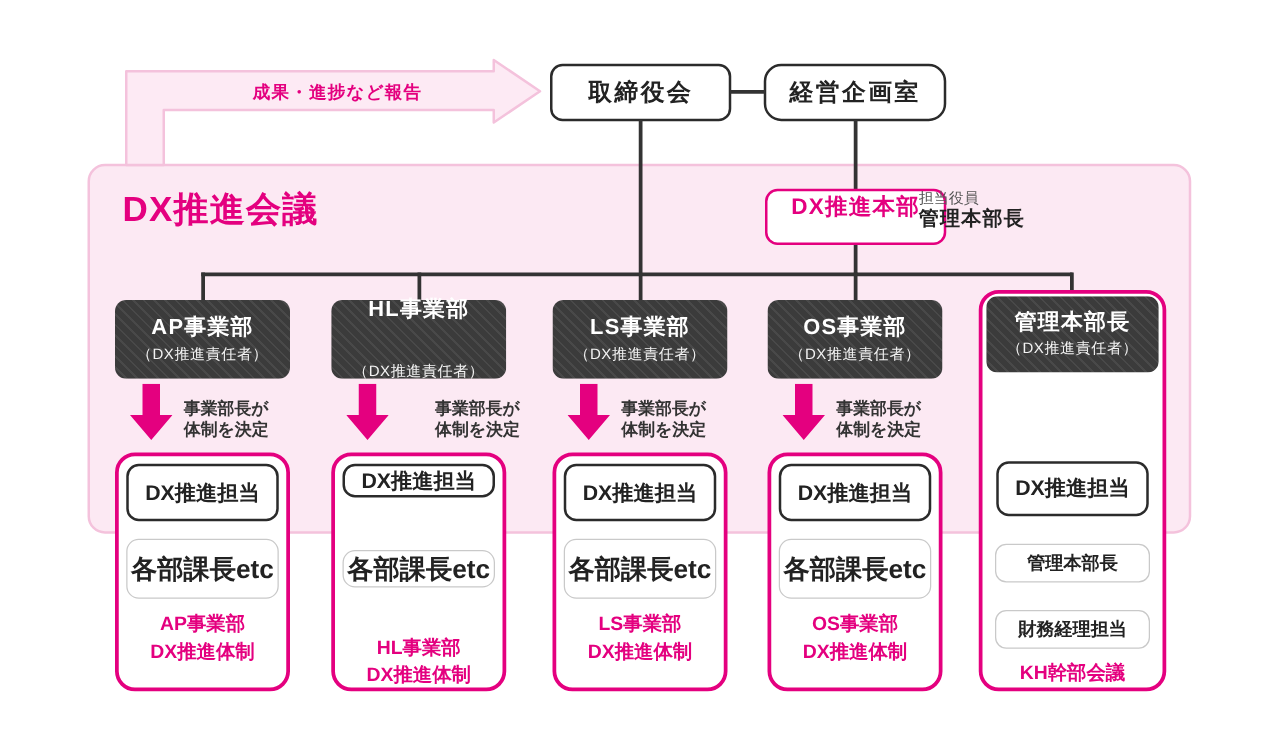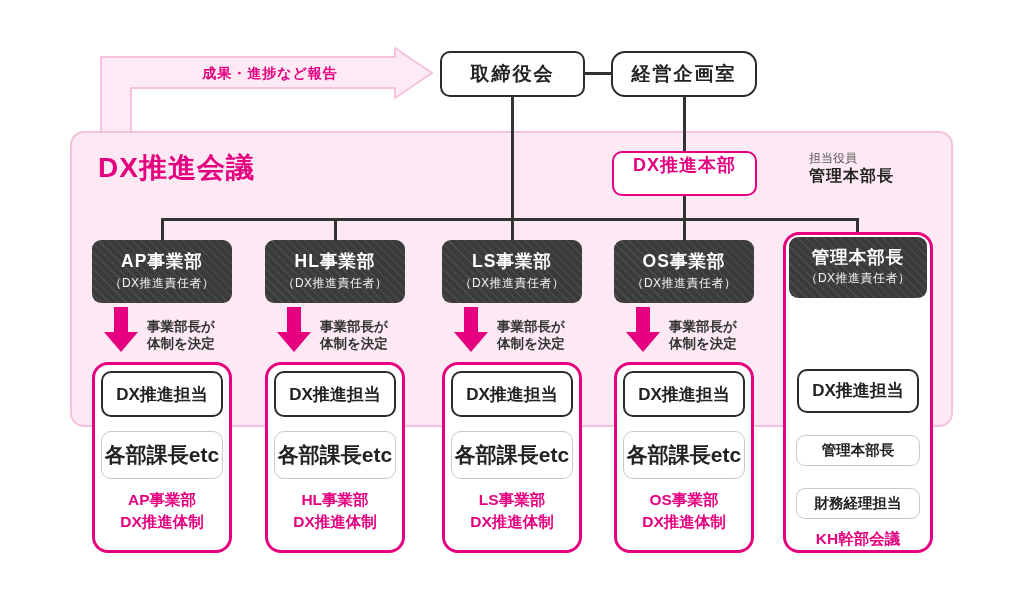--- a/index.html
+++ b/index.html
@@ -34,32 +34,32 @@
 
   
   .hline,.vline{position:absolute;background:var(--line);}
   .hline{height:2.5px;}
   .vline{width:2.5px;}
 
   
   .hq-box{position:absolute;left:612px;top:151px;width:145px;height:45px;background:#ffffff;
     border:2.5px solid var(--mag);border-radius:10px;display:flex;justify-content:center;
     font-size:18px;font-weight:bold;color:var(--mag);letter-spacing:1px;}
-  .officer{position:absolute;left:809px;top:152px;line-height:1;}
+  .officer{position:absolute;left:735px;top:152px;line-height:1;}
   .officer-title{font-size:12px;color:#555;}
   .officer-name{font-size:16px;font-weight:bold;color:#222;margin-top:4px;letter-spacing:1px;}
 
   
   .dark-box{position:absolute;top:240px;width:140px;height:63px;border-radius:9px;
     background:repeating-linear-gradient(45deg,rgba(255,255,255,0.07) 0 1.5px,rgba(255,255,255,0) 1.5px 6px),#3b3b3b;
     display:flex;flex-direction:column;align-items:center;justify-content:center;}
   .dark-title{font-size:17.5px;font-weight:bold;color:#ffffff;letter-spacing:1px;line-height:1.15;}
   .dark-sub{font-size:12px;color:#f3f3f3;margin-top:3px;letter-spacing:0.5px;}
 
-  .c1{left:92px;} .c2{left:265px;} .c3{left:442px;} .c4{left:614px;}
+  .c1{left:92px;} .c2{left:265px;gap:28px;} .c3{left:442px;} .c4{left:614px;}
 
   
   .decide{position:absolute;top:307px;width:140px;display:flex;align-items:flex-end;}
   .decide.c1{left:104px;} .decide.c2{left:277px;} .decide.c3{left:454px;} .decide.c4{left:626px;}
   .decide svg{flex:0 0 auto;}
   .decide-note{margin-left:9px;margin-top:3px;font-size:13.5px;font-weight:bold;color:#333;line-height:17px;}
 
   
   .team{position:absolute;top:362px;width:140px;height:191px;background:#ffffff;
     border:3px solid var(--mag);border-radius:16px;display:flex;flex-direction:column;align-items:center;}

